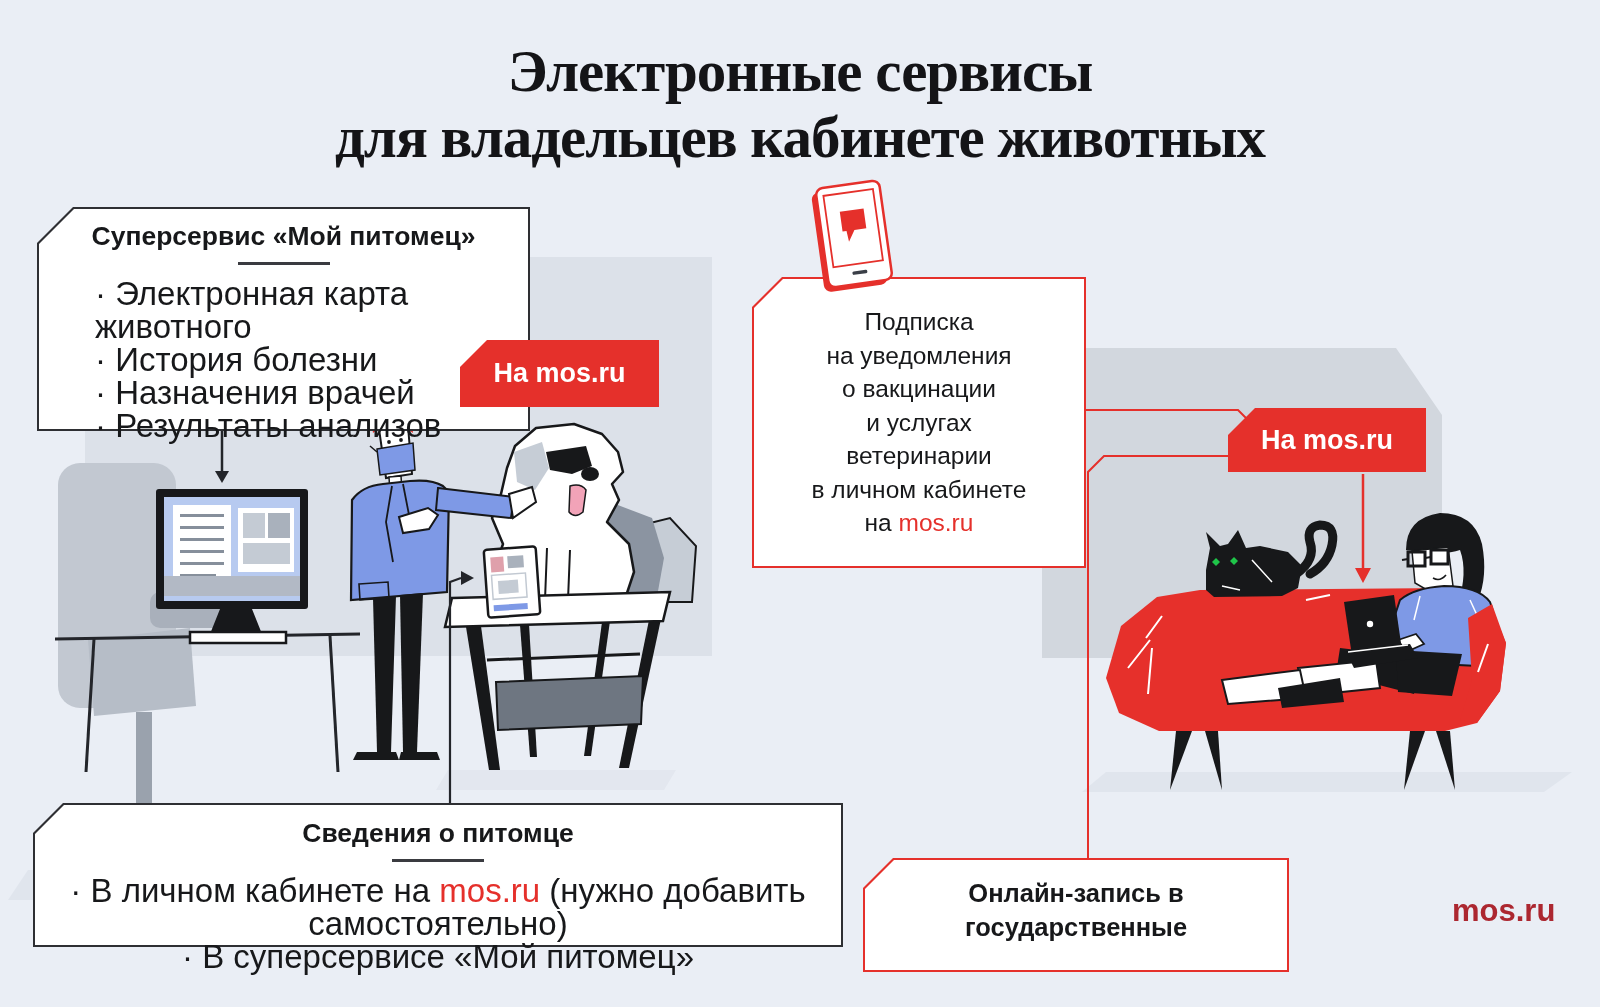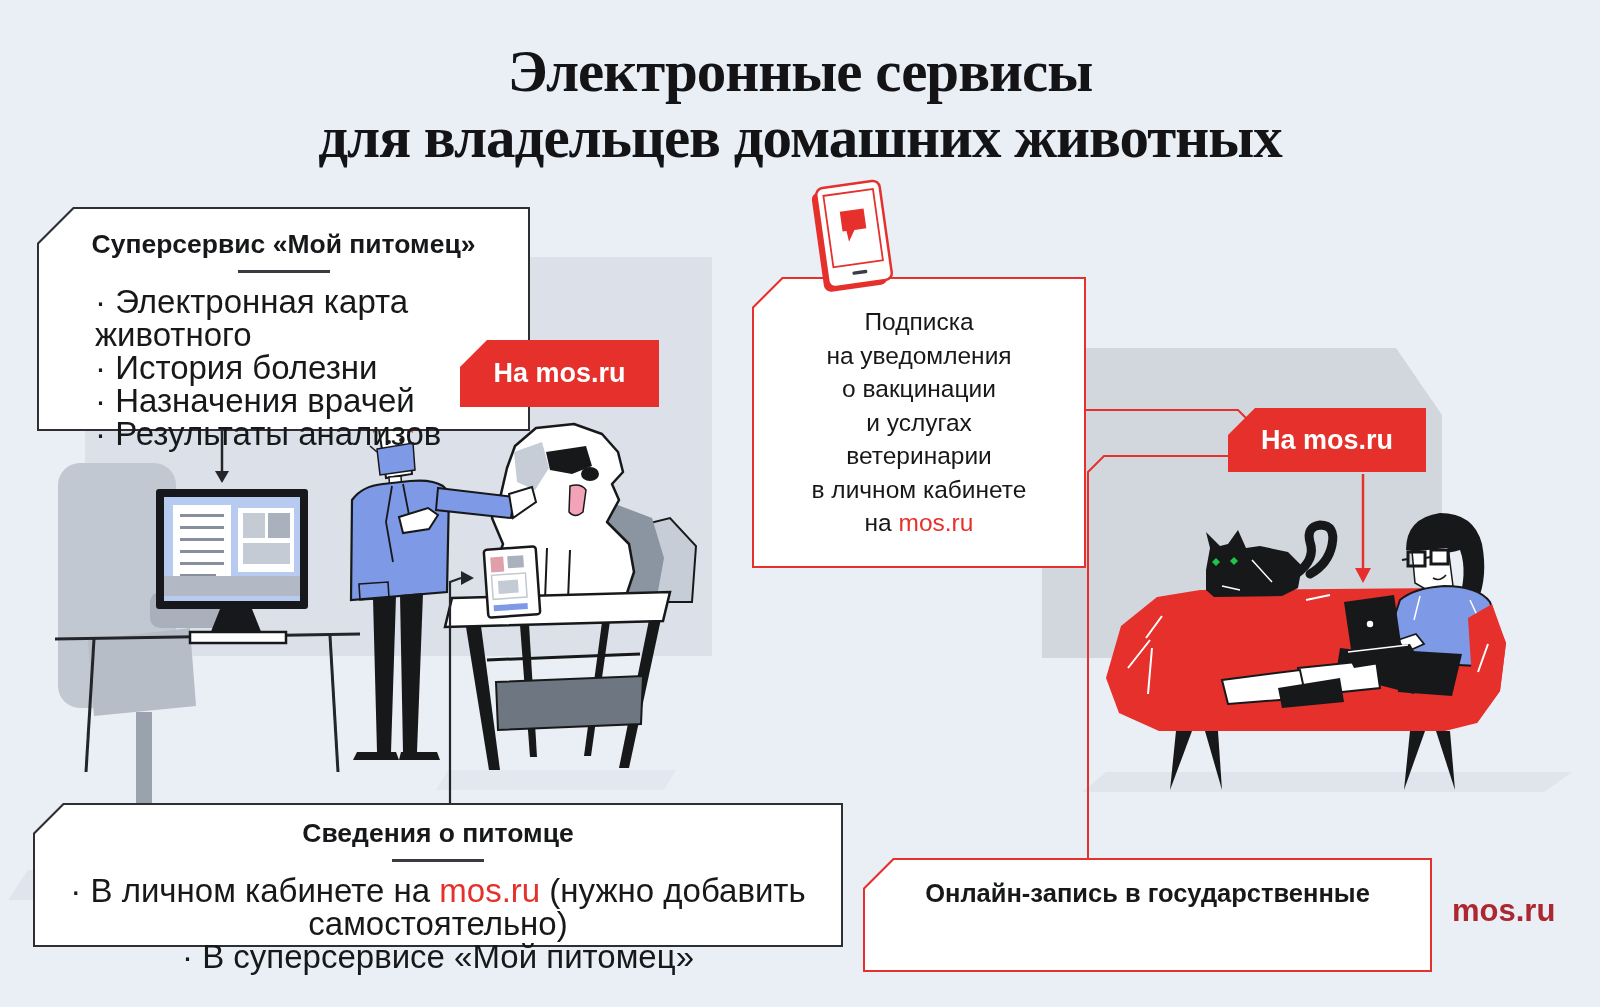--- a/index.html
+++ b/index.html
@@ -189,21 +189,21 @@
     <path d="M1228,456 L1104,456 L1088,472 L1088,858" stroke="#e5302b" stroke-width="2" fill="none"></path>
     <g>
       <path d="M1363,474 L1363,570" stroke="#e5302b" stroke-width="2.5"></path>
       <polygon points="1355,568 1371,568 1363,583" fill="#e5302b"></polygon>
     </g>
   </svg>
 
   <div class="abs cutbox cut36 dark" style="left:37px;top:207px;width:493px;height:224px;z-index:2">
     <div class="bx-bg"></div>
       <div class="bx-in"></div>
-    <div class="bx-content" style="padding-top:20px;">
+    <div class="bx-content" style="padding-top:12px;">
       <div class="box-title">Суперсервис «Мой питомец»</div>
       <div class="divider"></div>
       <div class="list" style="padding-left:56px;">
         <div><span>·</span> <span>Электронная карта животного</span></div>
         <div><span>·</span> <span>История болезни</span></div>
         <div><span>·</span> <span>Назначения врачей</span></div>
         <div><span>·</span> <span>Результаты анализов</span></div>
       </div>
     </div>
   </div>
@@ -226,21 +226,21 @@
     <div class="bx-bg"></div>
       <div class="bx-in"></div>
     <div class="bx-content" style="padding-top:13px;text-align:center;">
       <div class="box-title">Сведения о питомце</div>
       <div class="divider"></div>
       <div class="list"><span>·</span> <span>В личном кабинете на </span><span class="accent">mos.ru</span><span> (нужно добавить самостоятельно)</span></div>
       <div class="list"><span>·</span> <span>В суперсервисе «Мой питомец»</span></div>
     </div>
   </div>
 
-  <div class="abs cutbox cut30" style="left:863px;top:858px;width:569px;height:114px;z-index:2">
+  <div class="abs cutbox cut30" style="left:863px;top:858px;width:426px;height:114px;z-index:2">
     <div class="bx-bg" style="background:#e5302b;"></div>
       <div class="bx-in"></div>
     <div class="bx-content" style="padding-top:16px;text-align:center;font-weight:700;font-size:25.5px;line-height:34px;">
       <div>Онлайн-запись в государственные</div>
     </div>
   </div>
 
   <div class="abs badge" style="left:460px;top:340px;width:199px;height:67px;line-height:67px;z-index:3">На mos.ru</div>
   <div class="abs badge" style="left:1228px;top:408px;width:198px;height:64px;line-height:64px;z-index:3">На mos.ru</div>
 
@@ -249,18 +249,18 @@
       <rect x="-5" y="4" width="64" height="100" rx="7" fill="#e5302b"></rect>
       <rect x="0" y="0" width="64" height="100" rx="7" fill="#ffffff" stroke="#e5302b" stroke-width="2.5"></rect>
       <rect x="7" y="8" width="50" height="72" fill="#ffffff" stroke="#e5302b" stroke-width="1.8"></rect>
       <path d="M21,26 h24 v20 h-12 l-7,11 -1,-11 h-4 z" fill="#e5302b"></path>
       <rect x="25" y="87" width="15" height="3.5" rx="1.5" fill="#3a3f47"></rect>
     </g>
   </svg>
 
   <div class="abs page-title" style="z-index:5">
     <div>Электронные сервисы</div>
-    <div>для владельцев домашних животных</div>
+    <div>для владельцев кабинете животных</div>
   </div>
 
   <div class="abs footer-logo" style="left:1452px;top:893px;z-index:5">mos.ru</div>
 
 </div>
 
 </body></html>

